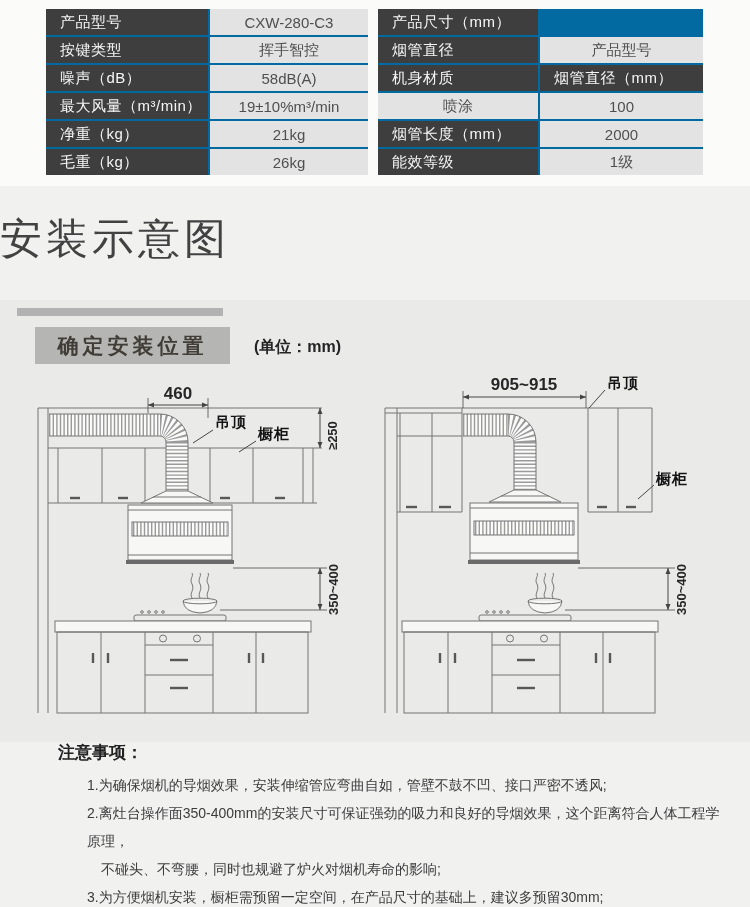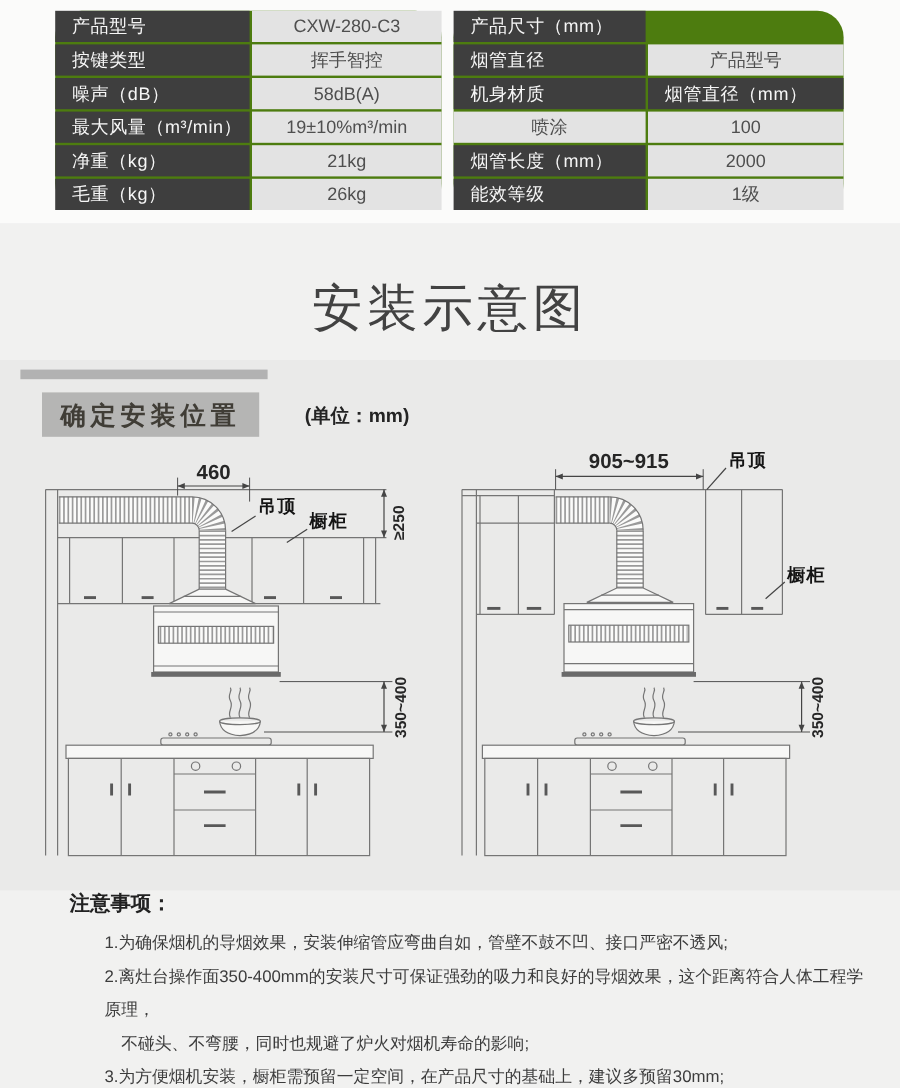--- a/index.html
+++ b/index.html
@@ -1,34 +1,34 @@
 <!DOCTYPE html>
 <html><head>
 <meta charset="utf-8">
 <style>
   html,body{margin:0;padding:0;background:#f1f1f0;}
   .page{position:relative;width:750px;height:907px;background:#f1f1f0;overflow:hidden;
         font-family:"Liberation Sans",sans-serif;}
   .top-band{position:absolute;left:0;top:0;width:750px;height:186px;background:#fbfbfa;}
 
   
-  .spec-table{position:absolute;top:9px;display:grid;grid-auto-rows:26px;gap:2px;background:#4d7c0f;border-radius:22px;}
+  .spec-table{position:absolute;top:9px;display:grid;grid-auto-rows:26px;gap:2px;background:#0369a1;}
   .spec-table.lt{left:46px;grid-template-columns:162px 158px;}
   .spec-table.rt{left:378px;grid-template-columns:160px 163px;}
   .cell{display:flex;align-items:center;font-size:15px;}
   .cell.lab{background:#3e3e3e;color:#f6f6f6;padding-left:14px;letter-spacing:.5px;}
   .cell.val{background:#e3e3e3;color:#4f4f4f;justify-content:center;}
   .cell.val.muted{color:#9c9c9c;margin-top:40px;}
 
-  .sec-title{position:absolute;left:0;top:229px;width:750px;text-align:center;
+  .sec-title{position:absolute;left:0;top:211px;width:750px;text-align:left;
              font-size:42px;font-weight:400;color:#424242;letter-spacing:4px;}
 
   .panel{position:absolute;left:0;top:300px;width:750px;height:442px;background:#eaeae9;}
   .decor-bar{position:absolute;left:17px;top:8px;width:206px;height:8px;background:#b2b2b2;}
-  .pos-header{position:absolute;left:35px;top:27px;width:181px;height:37px;background:#b5b5b4;
+  .pos-header{position:absolute;left:35px;top:27px;width:195px;height:37px;background:#b5b5b4;
               display:flex;align-items:center;justify-content:center;
               font-size:21px;font-weight:bold;color:#403d36;letter-spacing:4px;}
   .unit-note{position:absolute;left:254px;top:37px;font-size:16px;font-weight:bold;color:#242424;}
 
   .d{position:absolute;}
   .d line,.d path,.d rect,.d circle,.d ellipse{stroke:#757575;fill:none;stroke-width:1;}
   .d .w{stroke:#fbfbfa;stroke-width:22;}
   .d .w14{stroke:#fbfbfa;stroke-width:14;}
   .d .corr{stroke:#9a9a9a;stroke-width:22;stroke-dasharray:1.4 2.2;}
   .d .corr14{stroke:#9a9a9a;stroke-width:14;stroke-dasharray:1.4 2.2;}

